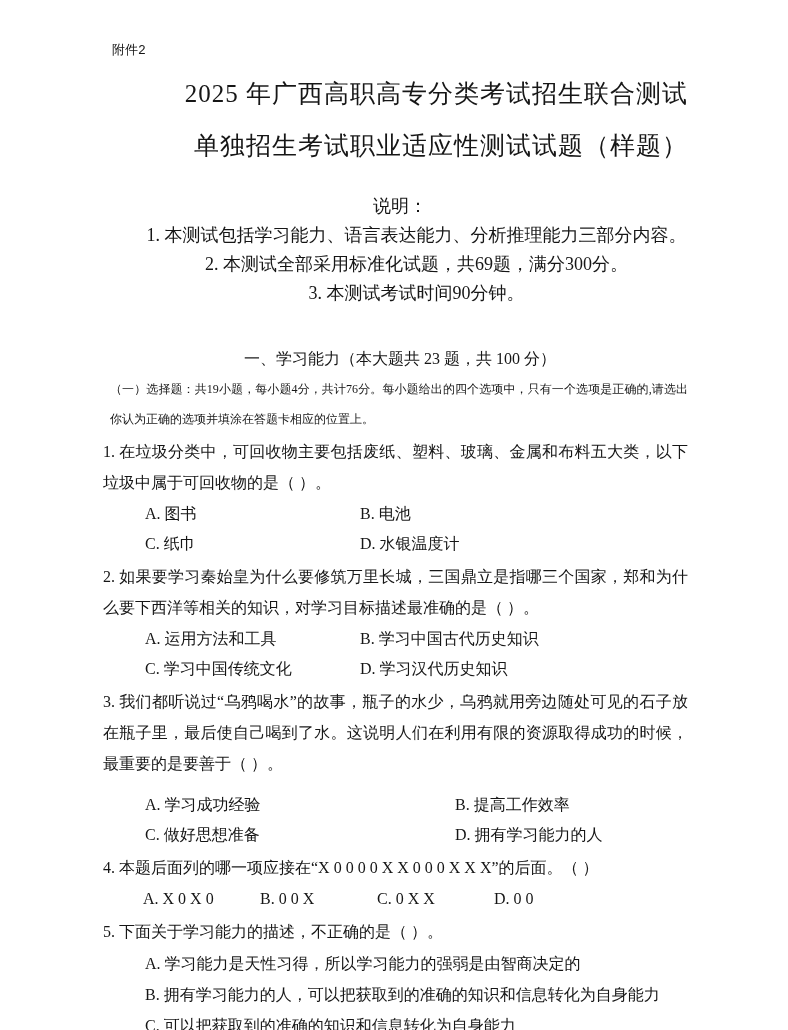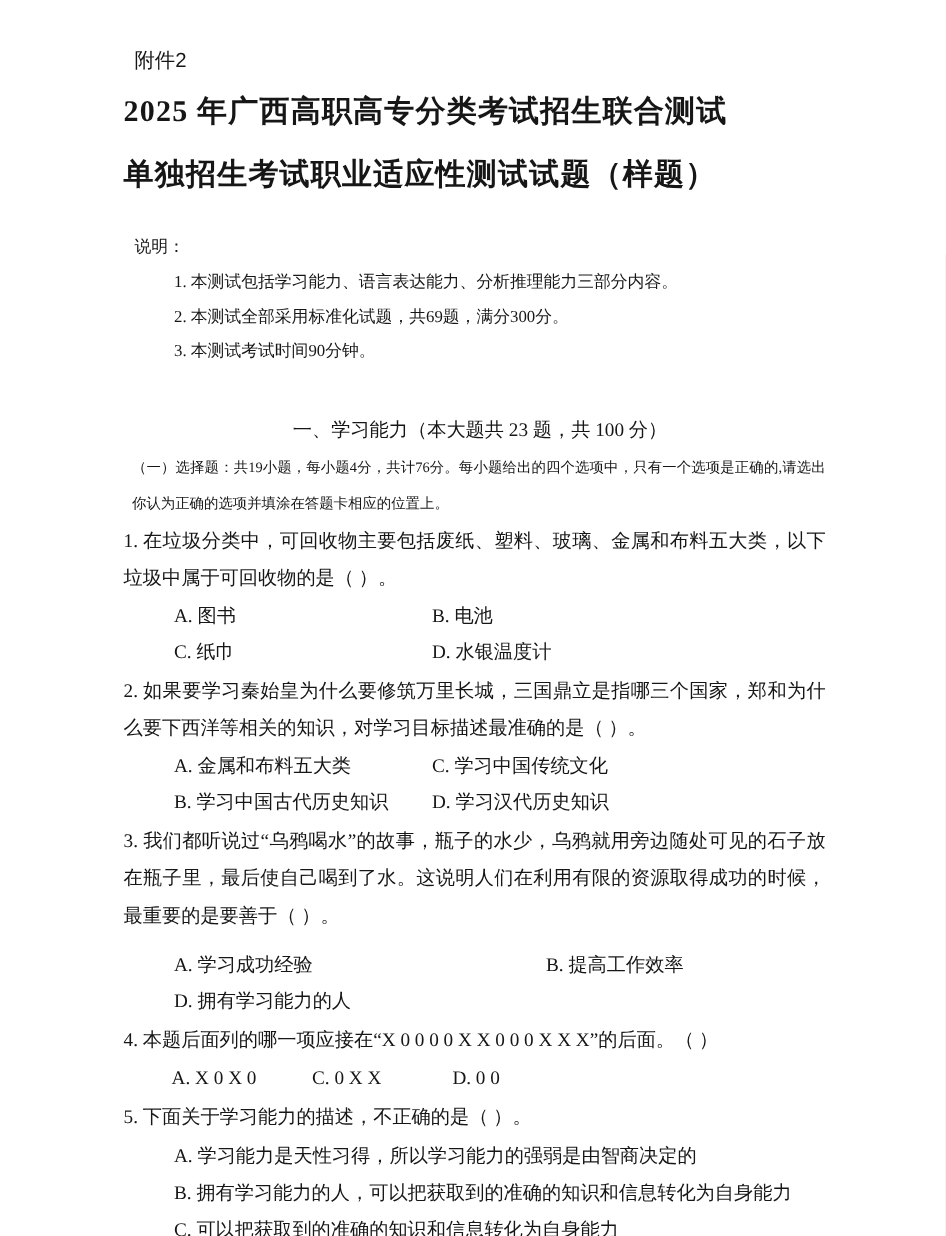--- a/index.html
+++ b/index.html
@@ -1,25 +1,25 @@
 <!DOCTYPE html>
 <html><head>
 <meta charset="utf-8">
 <style>
   html,body{margin:0;padding:0;background:#e8e8e8;}
   .page{
     width:788px;height:1030px;margin:0 auto;background:#ffffff;color:#161616;
     font-family:"Liberation Serif","DejaVu Serif",serif;
     box-sizing:border-box;padding:40px 100px 0 103px;overflow:hidden;
   }
-  .attachment{font-size:17px;line-height:22px;margin-left:9px;
-    font-family:Liberation Sans, sans-serif;}
-  .title{font-size:25px;font-weight:700;text-align:left;line-height:40px;margin:12px 0 0 0;
+  .attachment{font-size:13px;line-height:22px;margin-left:9px;
+    font-family:Liberation Mono, monospace;}
+  .title{font-size:25px;font-weight:400;text-align:right;line-height:40px;margin:12px 0 0 0;
     letter-spacing:1px;}
-  .instructions{margin-top:26px;font-size:14px;line-height:29px;}
+  .instructions{margin-top:26px;font-size:18px;line-height:29px;text-align:center;}
   .instructions .head{margin:0 0 0 9px;}
   .instructions .item{margin:0 0 0 42px;}
   .section-heading{margin:36px 0 0 9px;font-size:16px;line-height:30px;text-align:center;}
   .section-intro{margin:0 0 0 7px;font-size:12px;line-height:30px;text-align:justify;}
   .question{margin:0;}
   .stem{margin:2px 0 0 0;font-size:16px;line-height:31px;text-align:justify;}
   .opts{display:grid;font-size:16px;line-height:30px;padding-left:42px;margin-top:1px;}
   .opts.cols-a{grid-template-columns:215px auto;}
   .opts.cols-b{grid-template-columns:310px auto;margin-top:11px;}
   .opts.row-4{grid-template-columns:117px 117px 117px auto;padding-left:40px;}
@@ -53,40 +53,42 @@
       <span>A. 图书</span>
       <span>B. 电池</span>
       <span>C. 纸巾</span>
       <span>D. 水银温度计</span>
     </div>
   </div>
 
   <div class="question">
     <p class="stem">2. 如果要学习秦始皇为什么要修筑万里长城，三国鼎立是指哪三个国家，郑和为什么要下西洋等相关的知识，对学习目标描述最准确的是（ ）。</p>
     <div class="opts cols-a">
-      <span>A. 金属和布料五大类</span>
+      <span>A. 运用方法和工具</span>
+      <span>B. 学习中国古代历史知识</span>
       <span>C. 学习中国传统文化</span>
-      <span>B. 学习中国古代历史知识</span>
       <span>D. 学习汉代历史知识</span>
     </div>
   </div>
 
   <div class="question">
     <p class="stem">3. 我们都听说过“乌鸦喝水”的故事，瓶子的水少，乌鸦就用旁边随处可见的石子放在瓶子里，最后使自己喝到了水。这说明人们在利用有限的资源取得成功的时候，最重要的是要善于（ ）。</p>
     <div class="opts cols-b">
       <span>A. 学习成功经验</span>
       <span>B. 提高工作效率</span>
+      <span>C. 做好思想准备</span>
       <span>D. 拥有学习能力的人</span>
     </div>
   </div>
 
   <div class="question">
     <p class="stem">4. 本题后面列的哪一项应接在“X 0 0 0 0 X X 0 0 0 X X X”的后面。（ ）</p>
     <div class="opts row-4">
       <span>A. X 0 X 0</span>
+      <span>B. 0 0 X</span>
       <span>C. 0 X X</span>
       <span>D. 0 0</span>
     </div>
   </div>
 
   <div class="question">
     <p class="stem">5. 下面关于学习能力的描述，不正确的是（ ）。</p>
     <div class="opts list">
       <span>A. 学习能力是天性习得，所以学习能力的强弱是由智商决定的</span>
       <span>B. 拥有学习能力的人，可以把获取到的准确的知识和信息转化为自身能力</span>

